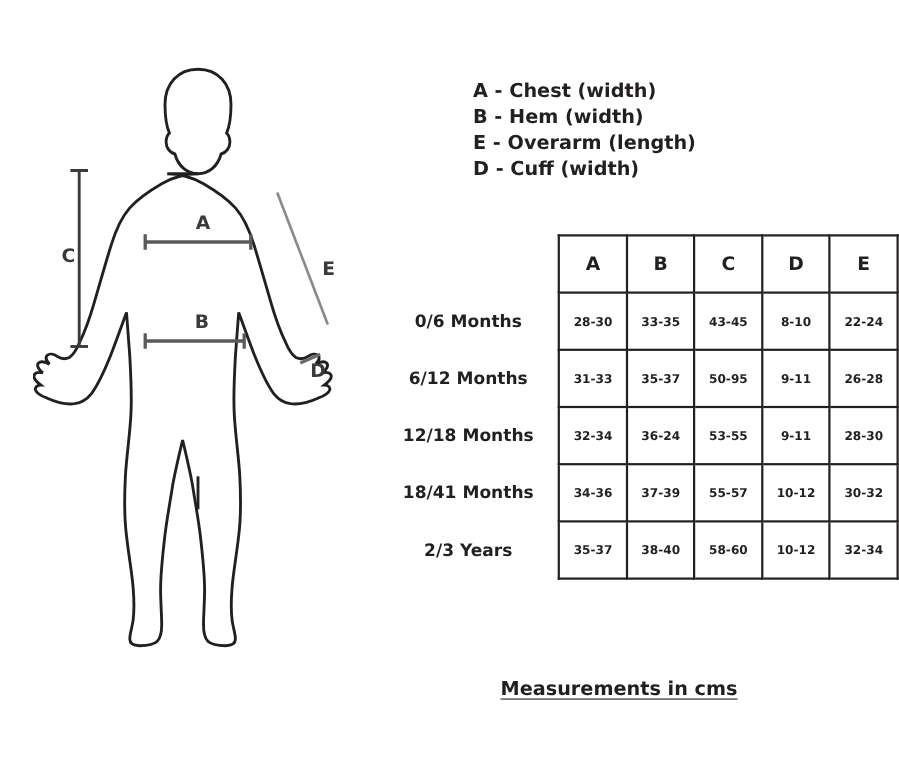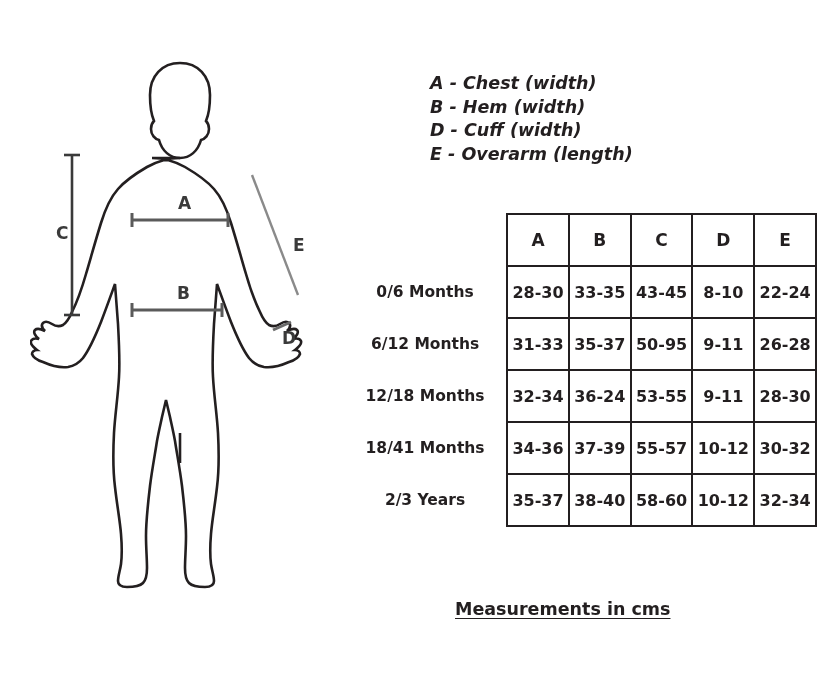--- a/index.html
+++ b/index.html
@@ -43,21 +43,20 @@
     color: #3a3a3a;
     letter-spacing: 0.3px;
   }
 
   
   #legend {
     position: absolute;
     left: 430px;
     top: 72px;
     width: 330px;
-    font-style: italic;
   }
   #legend .legend-line {
     font-weight: bold;
     font-size: 17.5px;
     line-height: 23.5px;
     color: #231f20;
     white-space: nowrap;
   }
 
   
@@ -66,21 +65,21 @@
     left: 364px;
     top: 213px;
     border-collapse: collapse;
     table-layout: fixed;
   }
   #size-table td, #size-table th {
     border: 2px solid #231f20;
     text-align: center;
     vertical-align: middle;
     font-weight: bold;
-    font-size: 16px;
+    font-size: 11px;
     color: #231f20;
     height: 50px;
     padding: 0;
   }
   #size-table .corner-cell {
     border: none;
     width: 130px;
   }
   #size-table .row-header {
     width: 130px;
@@ -94,21 +93,21 @@
     font-size: 17px;
   }
   #size-table td.data-cell {
     width: 64px;
   }
 
   
   #footer-note {
     position: absolute;
     left: 455px;
-    top: 599px;
+    top: 617px;
     font-weight: bold;
     font-size: 17.5px;
     color: #231f20;
     text-decoration: underline;
     text-underline-offset: 3px;
   }
 </style>
 </head>
 <body>
 
@@ -222,22 +221,22 @@
     <span class="marker-label" style="left:148px; top:148px;">A</span>
     <span class="marker-label" style="left:147px; top:238px;">B</span>
     <span class="marker-label" style="left:26px; top:178px;">C</span>
     <span class="marker-label" style="left:252px; top:283px;">D</span>
     <span class="marker-label" style="left:263px; top:190px;">E</span>
   </div>
 
   <div id="legend">
     <div class="legend-line">A - Chest (width)</div>
     <div class="legend-line">B - Hem (width)</div>
+    <div class="legend-line">E - Overarm (length)</div>
     <div class="legend-line">D - Cuff (width)</div>
-    <div class="legend-line">E - Overarm (length)</div>
   </div>
 
   <table id="size-table">
     <tbody>
       <tr>
         <td class="corner-cell"></td>
         <td class="col-head">A</td>
         <td class="col-head">B</td>
         <td class="col-head">C</td>
         <td class="col-head">D</td>

